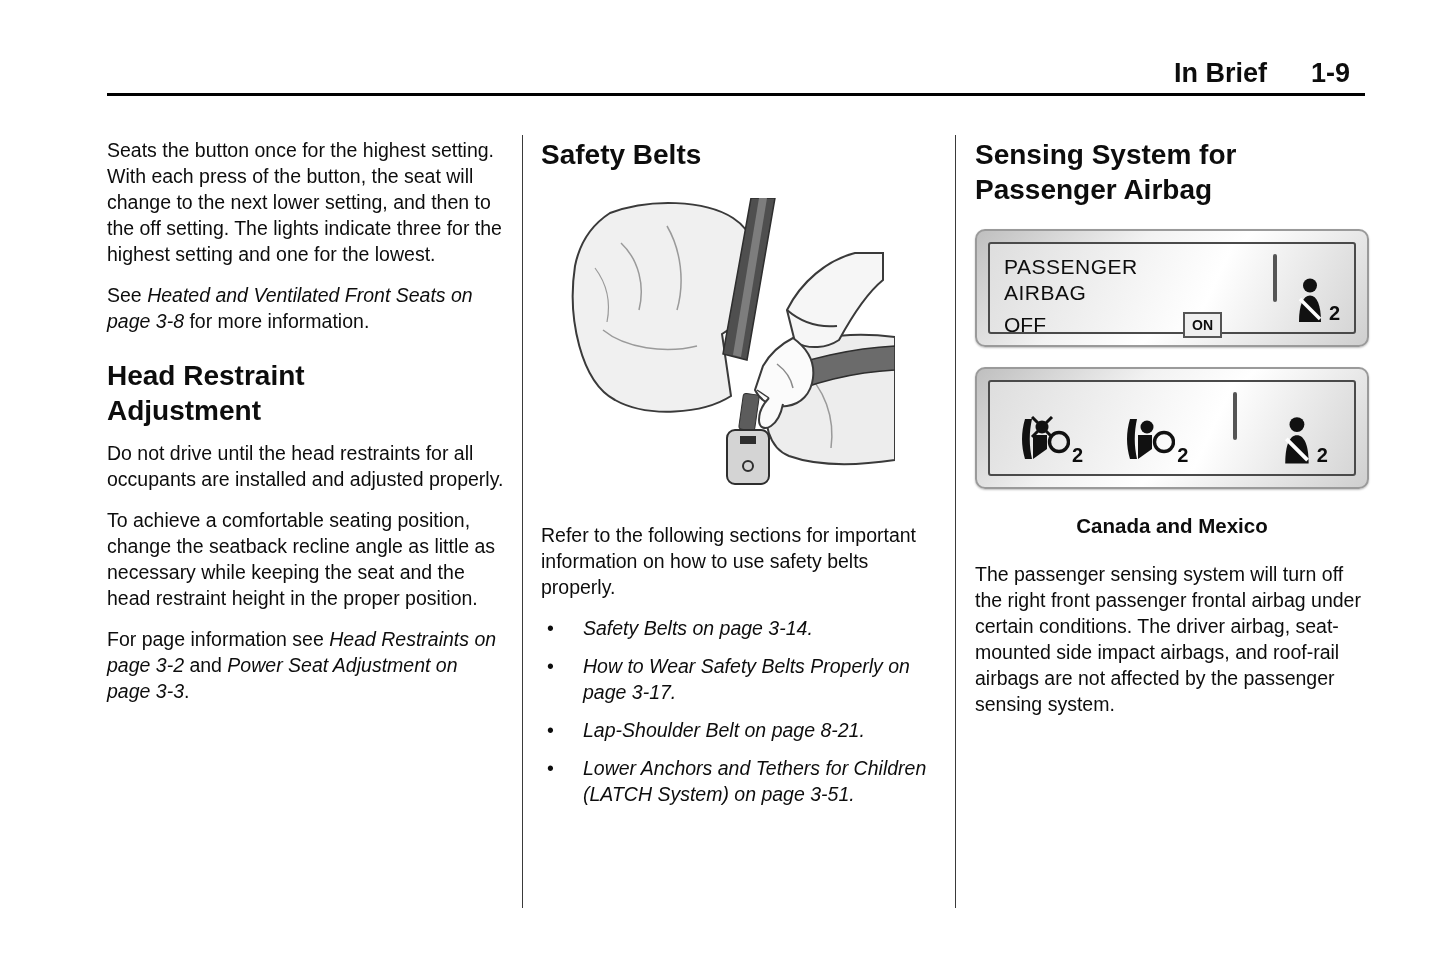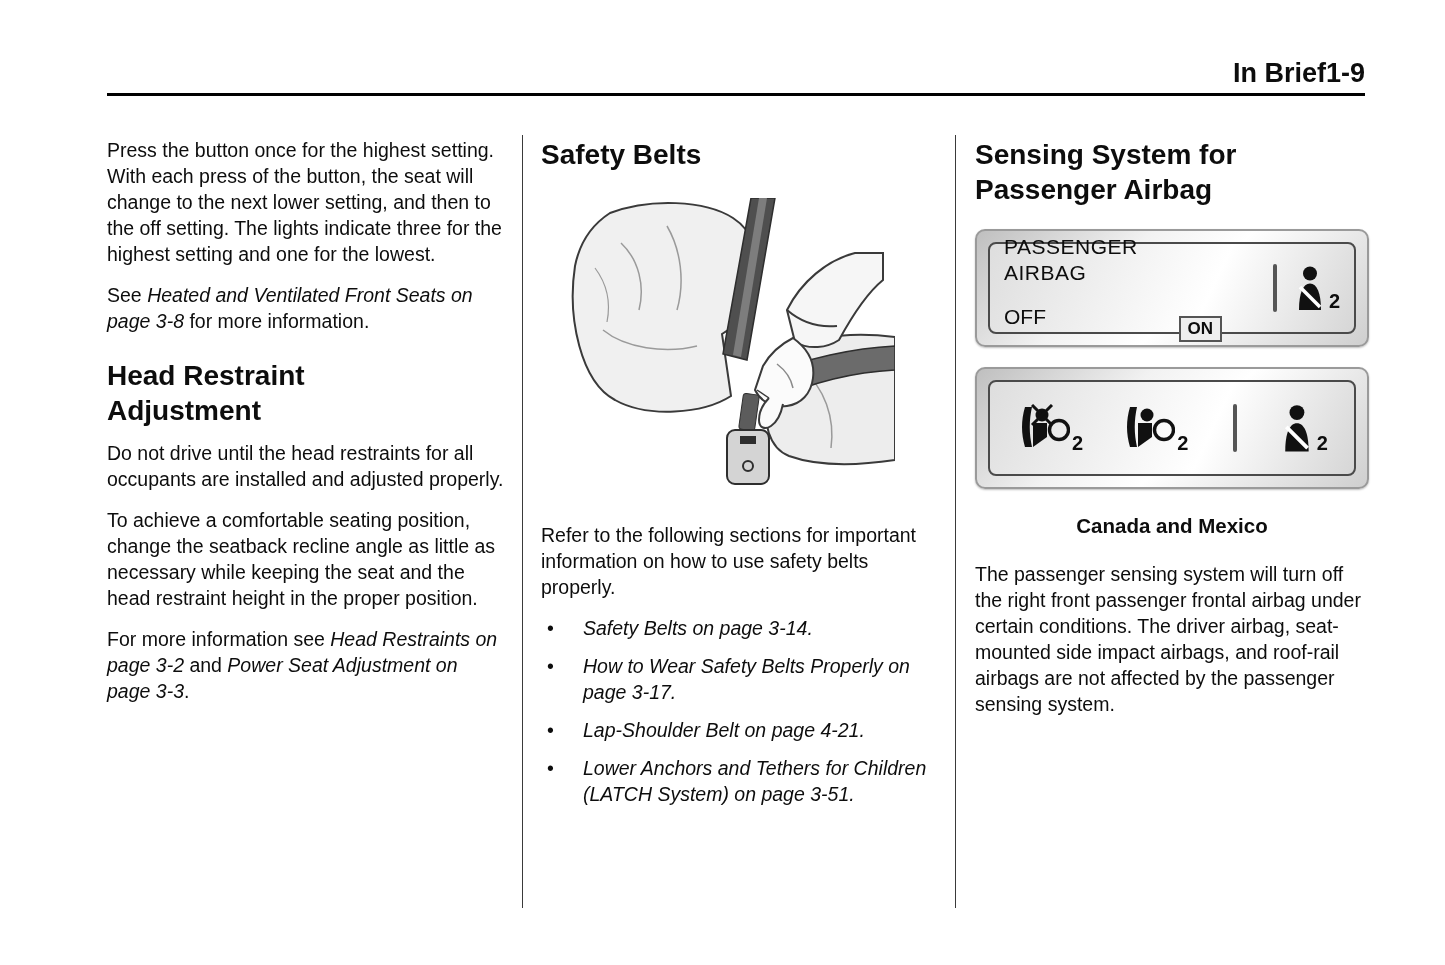--- a/index.html
+++ b/index.html
@@ -10,23 +10,23 @@
     height: 965px;
     overflow: hidden;
     font-family: "Liberation Sans", "DejaVu Sans", sans-serif;
     color: #0d0d0d;
   }
   .page { position: absolute; inset: 0; background: #fff; }
 
   
   .header-row {
     position: absolute;
-    top: 58px; left: 107px; width: 1258px;
+    top: 58px; left: 92px; width: 1258px;
     display: flex; justify-content: flex-end; align-items: baseline;
-    font-weight: bold; font-size: 27px;
+    font-weight: bold; font-size: 27px; gap: 44px;
   }
   .header-row .pagenum { }
   .header-rule {
     position: absolute;
     top: 93px; left: 107px; width: 1258px; height: 3px;
     background: #000;
   }
 
   
   .vdiv { position: absolute; top: 135px; height: 773px; width: 1px; background: #3a3a3a; }
@@ -62,33 +62,33 @@
   
   .display {
     border-radius: 10px;
     border: 2px solid #9a9a9a;
     background: linear-gradient(135deg, #bfbfbf 0%, #f2f2f2 35%, #ffffff 55%, #cfcfcf 100%);
     padding: 11px;
     box-shadow: 0 1px 2px rgba(0,0,0,0.25);
   }
   .display-inner {
     border: 2px solid #4a4a4a;
-    border-radius: 8px;
+    border-radius: 3px;
     background: linear-gradient(115deg, #dedede 0%, #f7f7f7 45%, #ffffff 60%, #d6d6d6 100%);
-    display: flex; align-items: center;
+    display: flex; 
     padding: 10px 14px;
   }
   .display-us { margin-top: 22px; }
   .display-us .display-inner { height: 68px; }
   .us-text { width: 218px; }
   .us-line1 { font-size: 21px; letter-spacing: 0.5px; }
   .us-line2 { display: flex; align-items: center; justify-content: space-between; margin-top: 6px; font-size: 21px; }
   .on-box {
     border: 2px solid #555; background: #efefef;
-    font-size: 17px; font-weight: bold; padding: 1px 7px; line-height: 20px; margin-top: 24px;
+    font-size: 14px; font-weight: bold; padding: 1px 7px; line-height: 20px;
   }
   .disp-divider { width: 4px; height: 48px; background: #555; border-radius: 2px; margin: 0 18px; }
   .icon-wrap { display: flex; align-items: flex-end; }
   .icon-sub { font-size: 20px; font-weight: bold; margin-left: 2px; line-height: 18px; }
 
   .display-ca { margin-top: 20px; }
   .display-ca .display-inner { height: 72px; justify-content: space-between; padding: 10px 26px; }
 
   .caption { text-align: center; font-weight: bold; font-size: 20.5px; margin: 24px 0 22px 0; }
 
@@ -102,26 +102,26 @@
   <div class="header-row">
     <span>In Brief</span>
     <span class="pagenum">1-9</span>
   </div>
   <div class="header-rule"></div>
 
   <div class="vdiv vdiv1"></div>
   <div class="vdiv vdiv2"></div>
 
   <div class="col col1">
-    <p>Press the button once for the highest setting. With each press of the button, the seat will change to the next lower setting, and then to the off setting. The lights indicate three for the highest setting and one for the lowest.</p>
+    <p>Seats the button once for the highest setting. With each press of the button, the seat will change to the next lower setting, and then to the off setting. The lights indicate three for the highest setting and one for the lowest.</p>
     <p><span>See </span><span class="it">Heated and Ventilated Front Seats on page 3-8</span><span> for more information.</span></p>
     <h2>Head Restraint Adjustment</h2>
     <p>Do not drive until the head restraints for all occupants are installed and adjusted properly.</p>
     <p>To achieve a comfortable seating position, change the seatback recline angle as little as necessary while keeping the seat and the head restraint height in the proper position.</p>
-    <p><span>For more information see </span><span class="it">Head Restraints on page 3-2</span><span> and </span><span class="it">Power Seat Adjustment on page 3-3</span><span>.</span></p>
+    <p><span>For page information see </span><span class="it">Head Restraints on page 3-2</span><span> and </span><span class="it">Power Seat Adjustment on page 3-3</span><span>.</span></p>
   </div>
 
   <div class="col col2">
     <h2>Safety Belts</h2>
 
     <div class="figure">
       <svg width="340" height="300" viewBox="0 0 340 300">
 
         <path d="M228,152 C260,138 300,134 340,139 L340,262 C300,268 262,268 234,258 C214,250 207,224 213,198 Z" fill="#ededed" stroke="#3a3a3a" stroke-width="2"></path>
         <path d="M246,170 C270,190 280,220 276,250" stroke="#9a9a9a" stroke-width="1.5" fill="none"></path>
@@ -159,21 +159,21 @@
       <li>
         <span class="dot">•</span>
         <span class="btext">Safety Belts on page 3-14.</span>
       </li>
       <li>
         <span class="dot">•</span>
         <span class="btext">How to Wear Safety Belts Properly on page 3-17.</span>
       </li>
       <li>
         <span class="dot">•</span>
-        <span class="btext">Lap-Shoulder Belt on page 4-21.</span>
+        <span class="btext">Lap-Shoulder Belt on page 8-21.</span>
       </li>
       <li>
         <span class="dot">•</span>
         <span class="btext">Lower Anchors and Tethers for Children (LATCH System) on page 3-51.</span>
       </li>
     </ul>
   </div>
 
   <div class="col col3">
     <h2>Sensing System for Passenger Airbag</h2>

